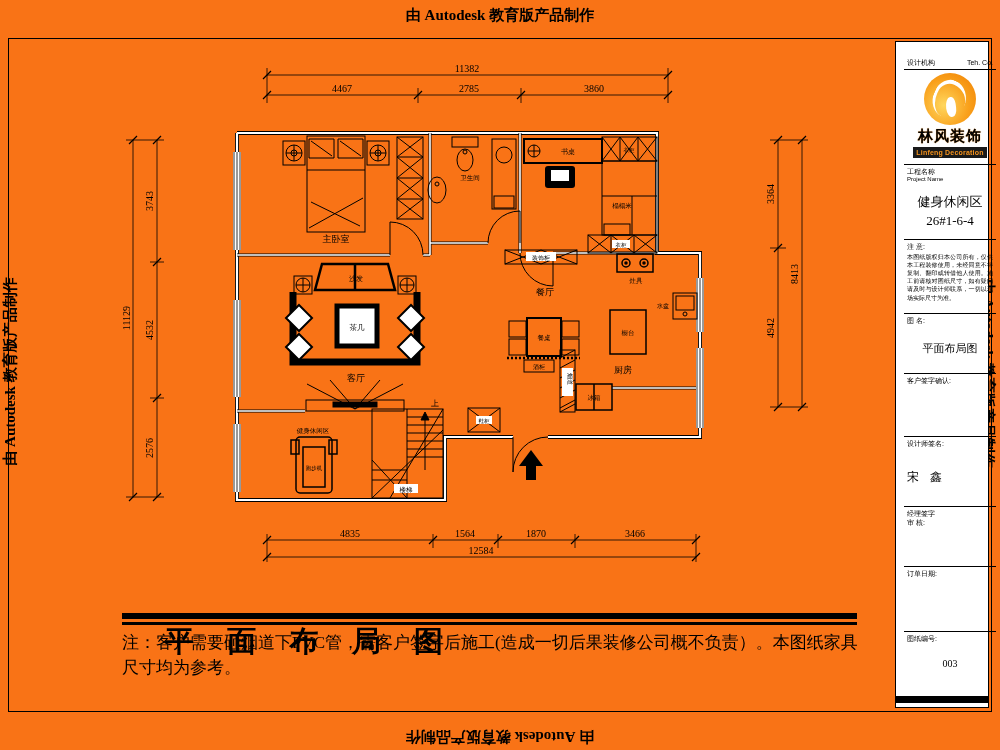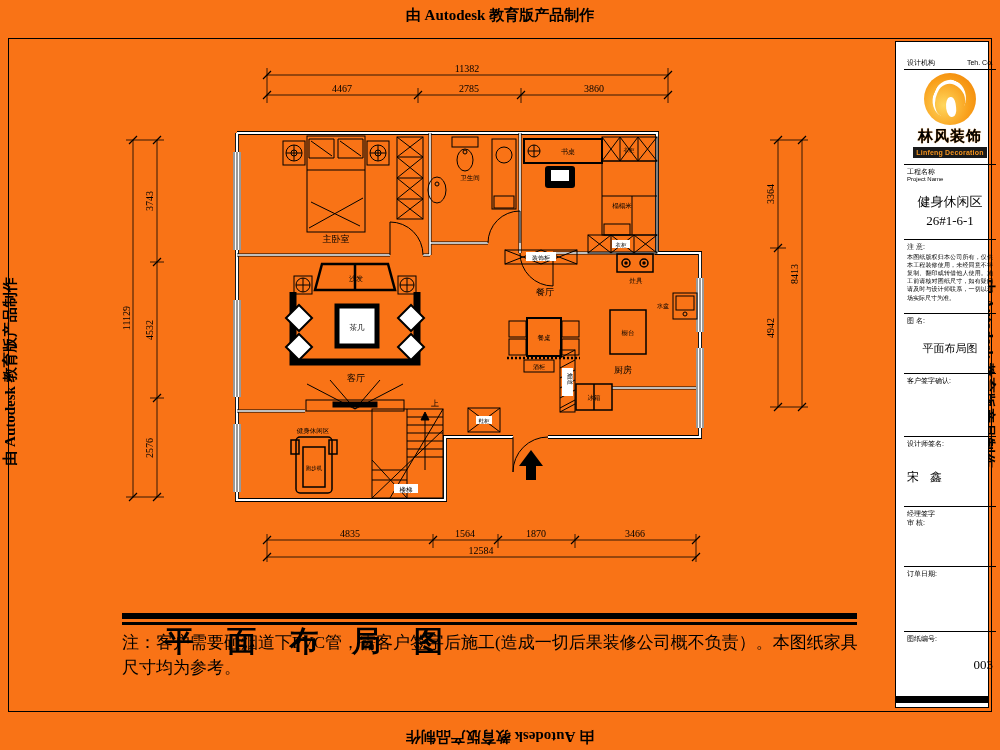--- a/index.html
+++ b/index.html
@@ -31,21 +31,21 @@
   .logo-cn{font-size:15px;font-weight:900;letter-spacing:1px;margin-top:2px;
            font-family:"DejaVu Sans",sans-serif;text-shadow:0 0 1px #f7941d;}
   .logo-en{font-size:7px;font-weight:bold;color:#f7941d;background:#1a1a1a;
            padding:1px 3px;letter-spacing:0.2px;}
   .proj-name{font-family:"Liberation Serif",serif;font-size:13px;text-align:center;
              margin-top:9px;line-height:1.45;}
   .notice-body{font-size:6px;line-height:1.35;text-align:justify;margin-top:2px;}
   .tb-value{font-family:Liberation Serif, serif;font-size:11px;text-align:center;margin-top:16px;}
   .tb-name{font-family:"Liberation Serif",serif;font-size:12px;margin-top:22px;
            letter-spacing:4px;}
-  .tb-sheet{font-family:"Liberation Serif",serif;font-size:13px;text-align:right;margin-top:14px;}
+  .tb-sheet{font-family:"Liberation Serif",serif;font-size:10px;text-align:center;margin-top:14px;}
   .tb-bar{position:absolute;left:0;top:654px;width:100%;height:7px;background:#000;}
   
   .big-title{position:absolute;left:165px;top:576px;font-size:29px;font-weight:bold;
              letter-spacing:13px;font-family:"Liberation Serif",serif;margin-top:46px;}
   .rule1{position:absolute;left:122px;top:613px;width:735px;height:6px;background:#000;}
   .rule2{position:absolute;left:122px;top:622px;width:735px;height:3px;background:#000;}
   .note{position:absolute;left:122px;top:631px;width:748px;font-size:17px;line-height:1.45;
         font-family:"Liberation Serif",serif;}
   svg text{fill:#000;font-family:"DejaVu Sans",sans-serif;}
   svg .dim{font-family:"Liberation Serif",serif;font-size:10px;}
@@ -331,21 +331,21 @@
         <div class="logo-cn">林风装饰</div>
         <div class="logo-en">Linfeng Decoration</div>
       </div>
     </div>
     <div class="tb-row" style="top:122px;height:75px;">
       <div class="tb-pad">
         <div>工程名称</div>
         <div style="font-size:6px;">Project  Name</div>
         <div class="proj-name">
           <div>健身休闲区</div>
-          <div>26#1-6-1</div>
+          <div>26#1-6-4</div>
         </div>
       </div>
     </div>
     <div class="tb-row" style="top:197px;height:74px;">
       <div class="tb-pad">
         <div>注 意:</div>
         <div class="notice-body">本图纸版权归本公司所有，仅供本工程装修使用，未经同意不得复制、翻印或转借他人使用。施工前请核对图纸尺寸，如有疑问请及时与设计师联系，一切以现场实际尺寸为准。</div>
       </div>
     </div>
     <div class="tb-row" style="top:271px;height:60px;">

